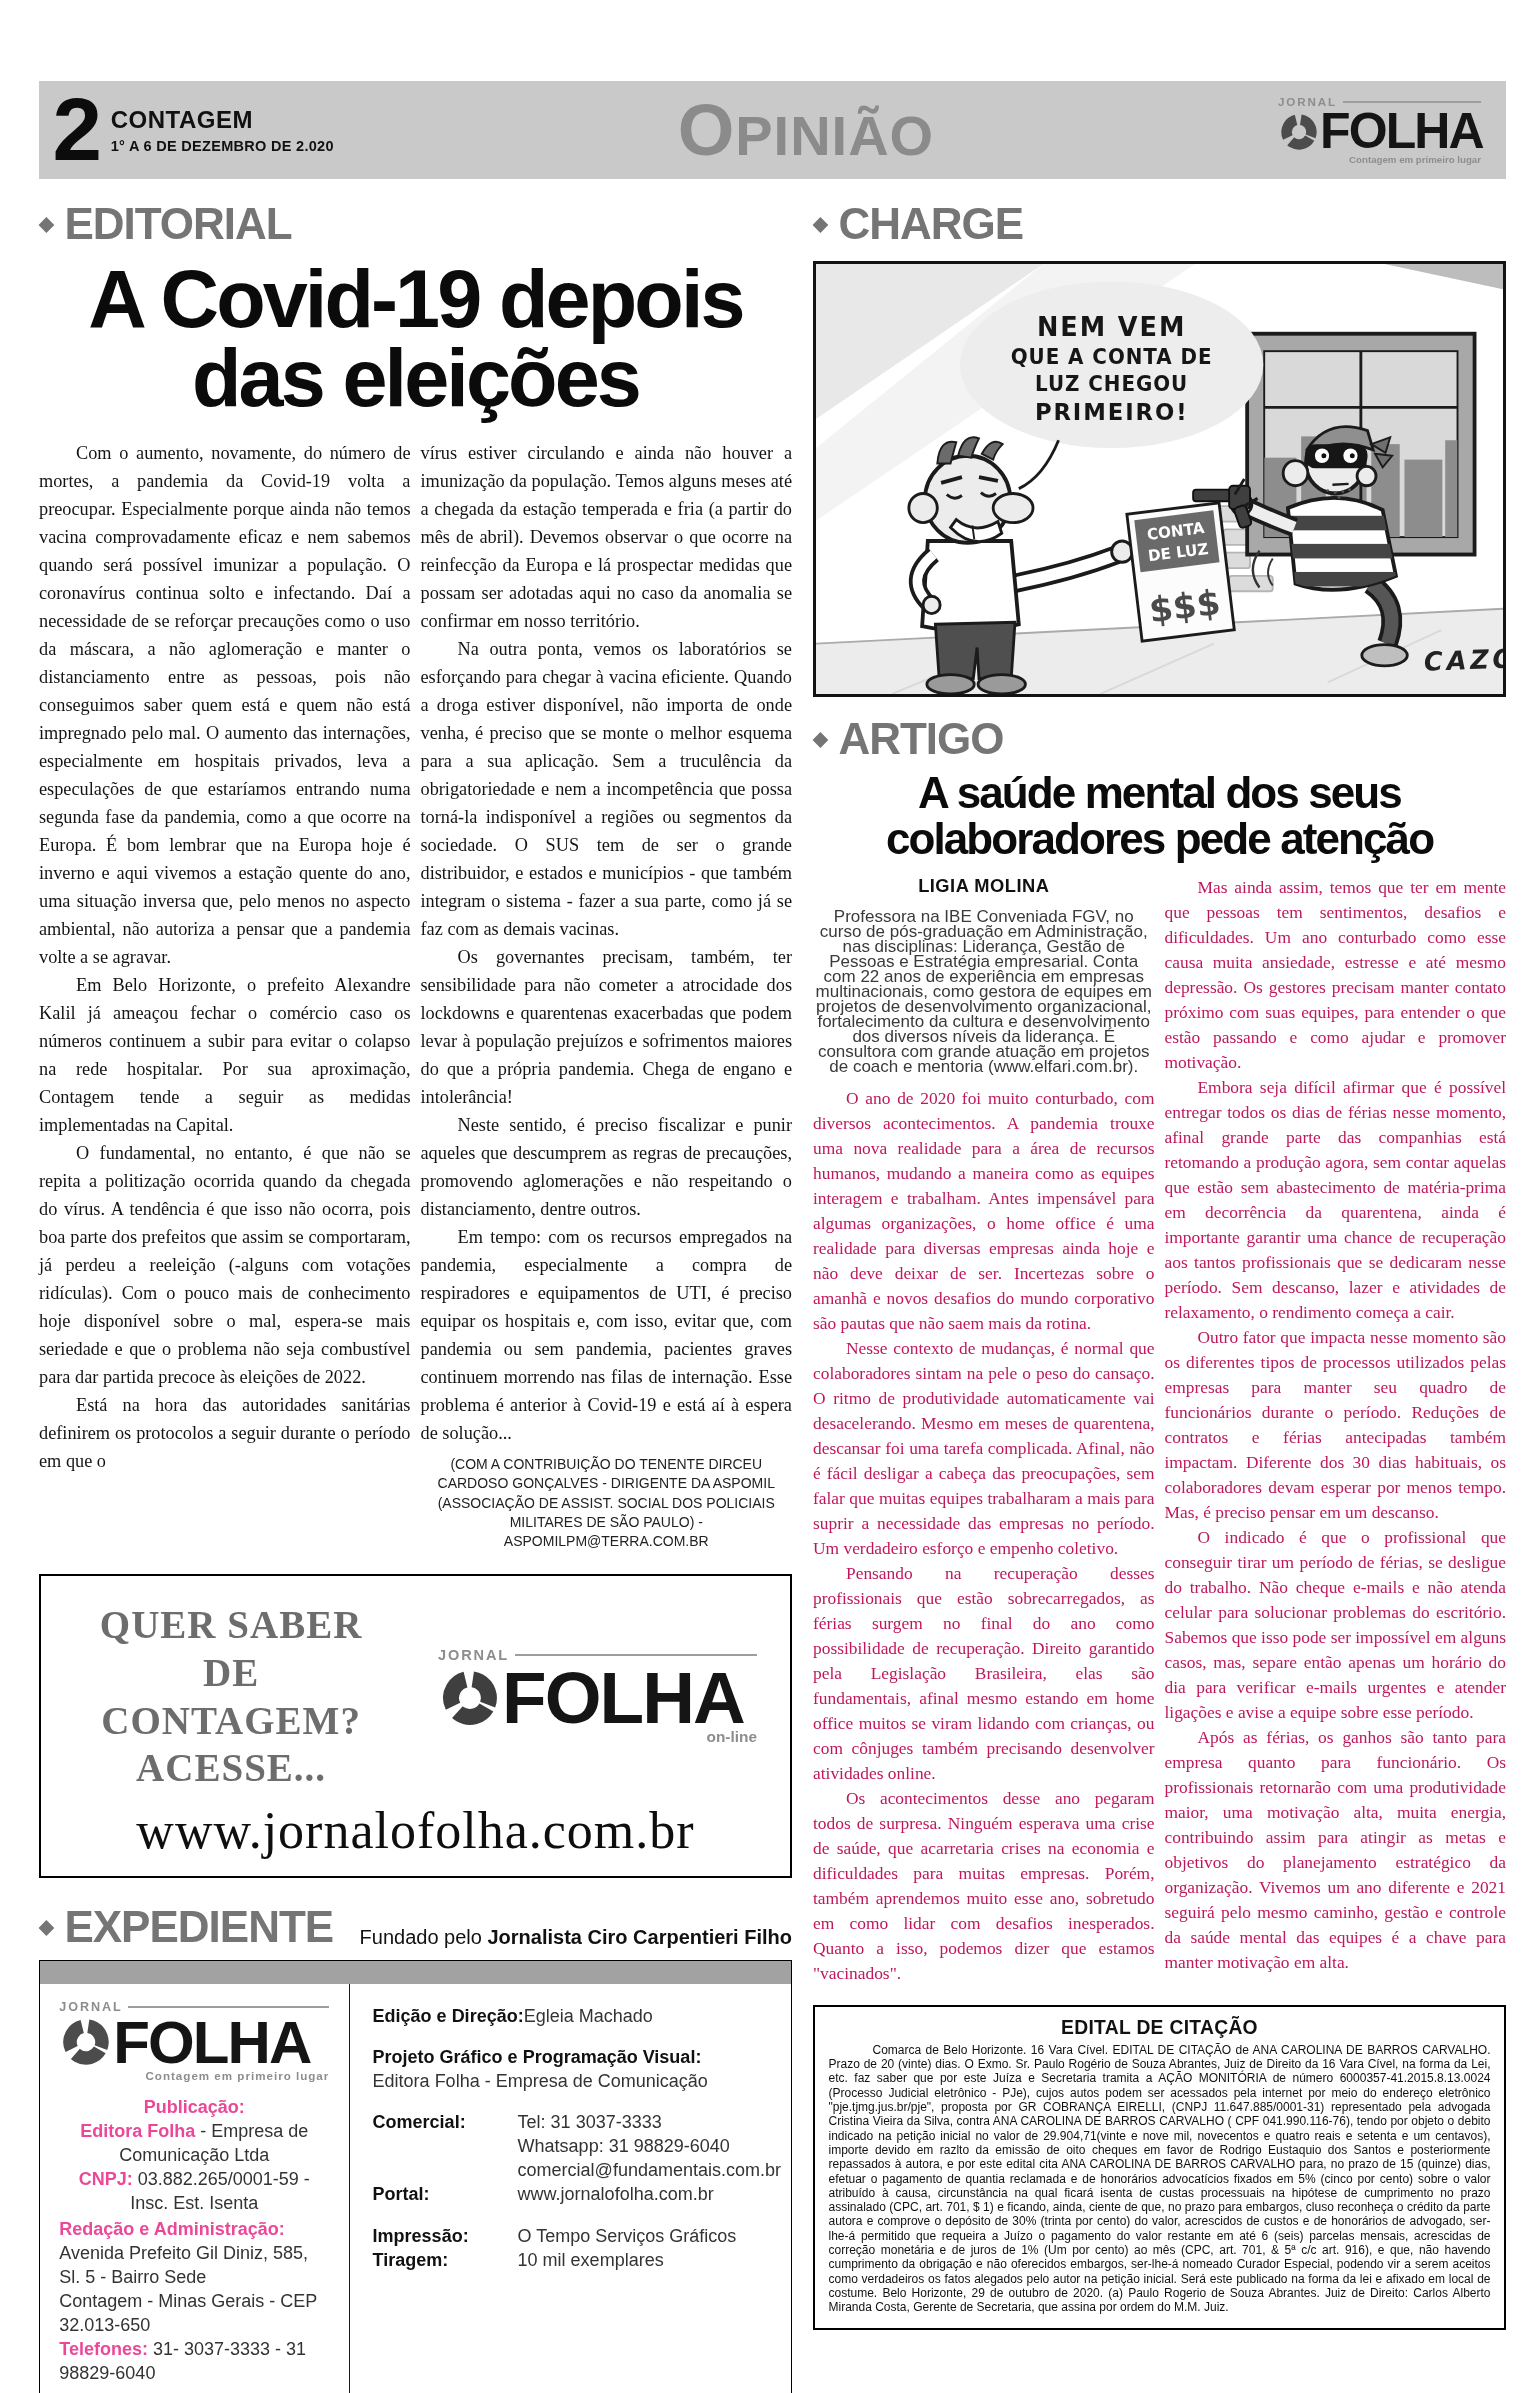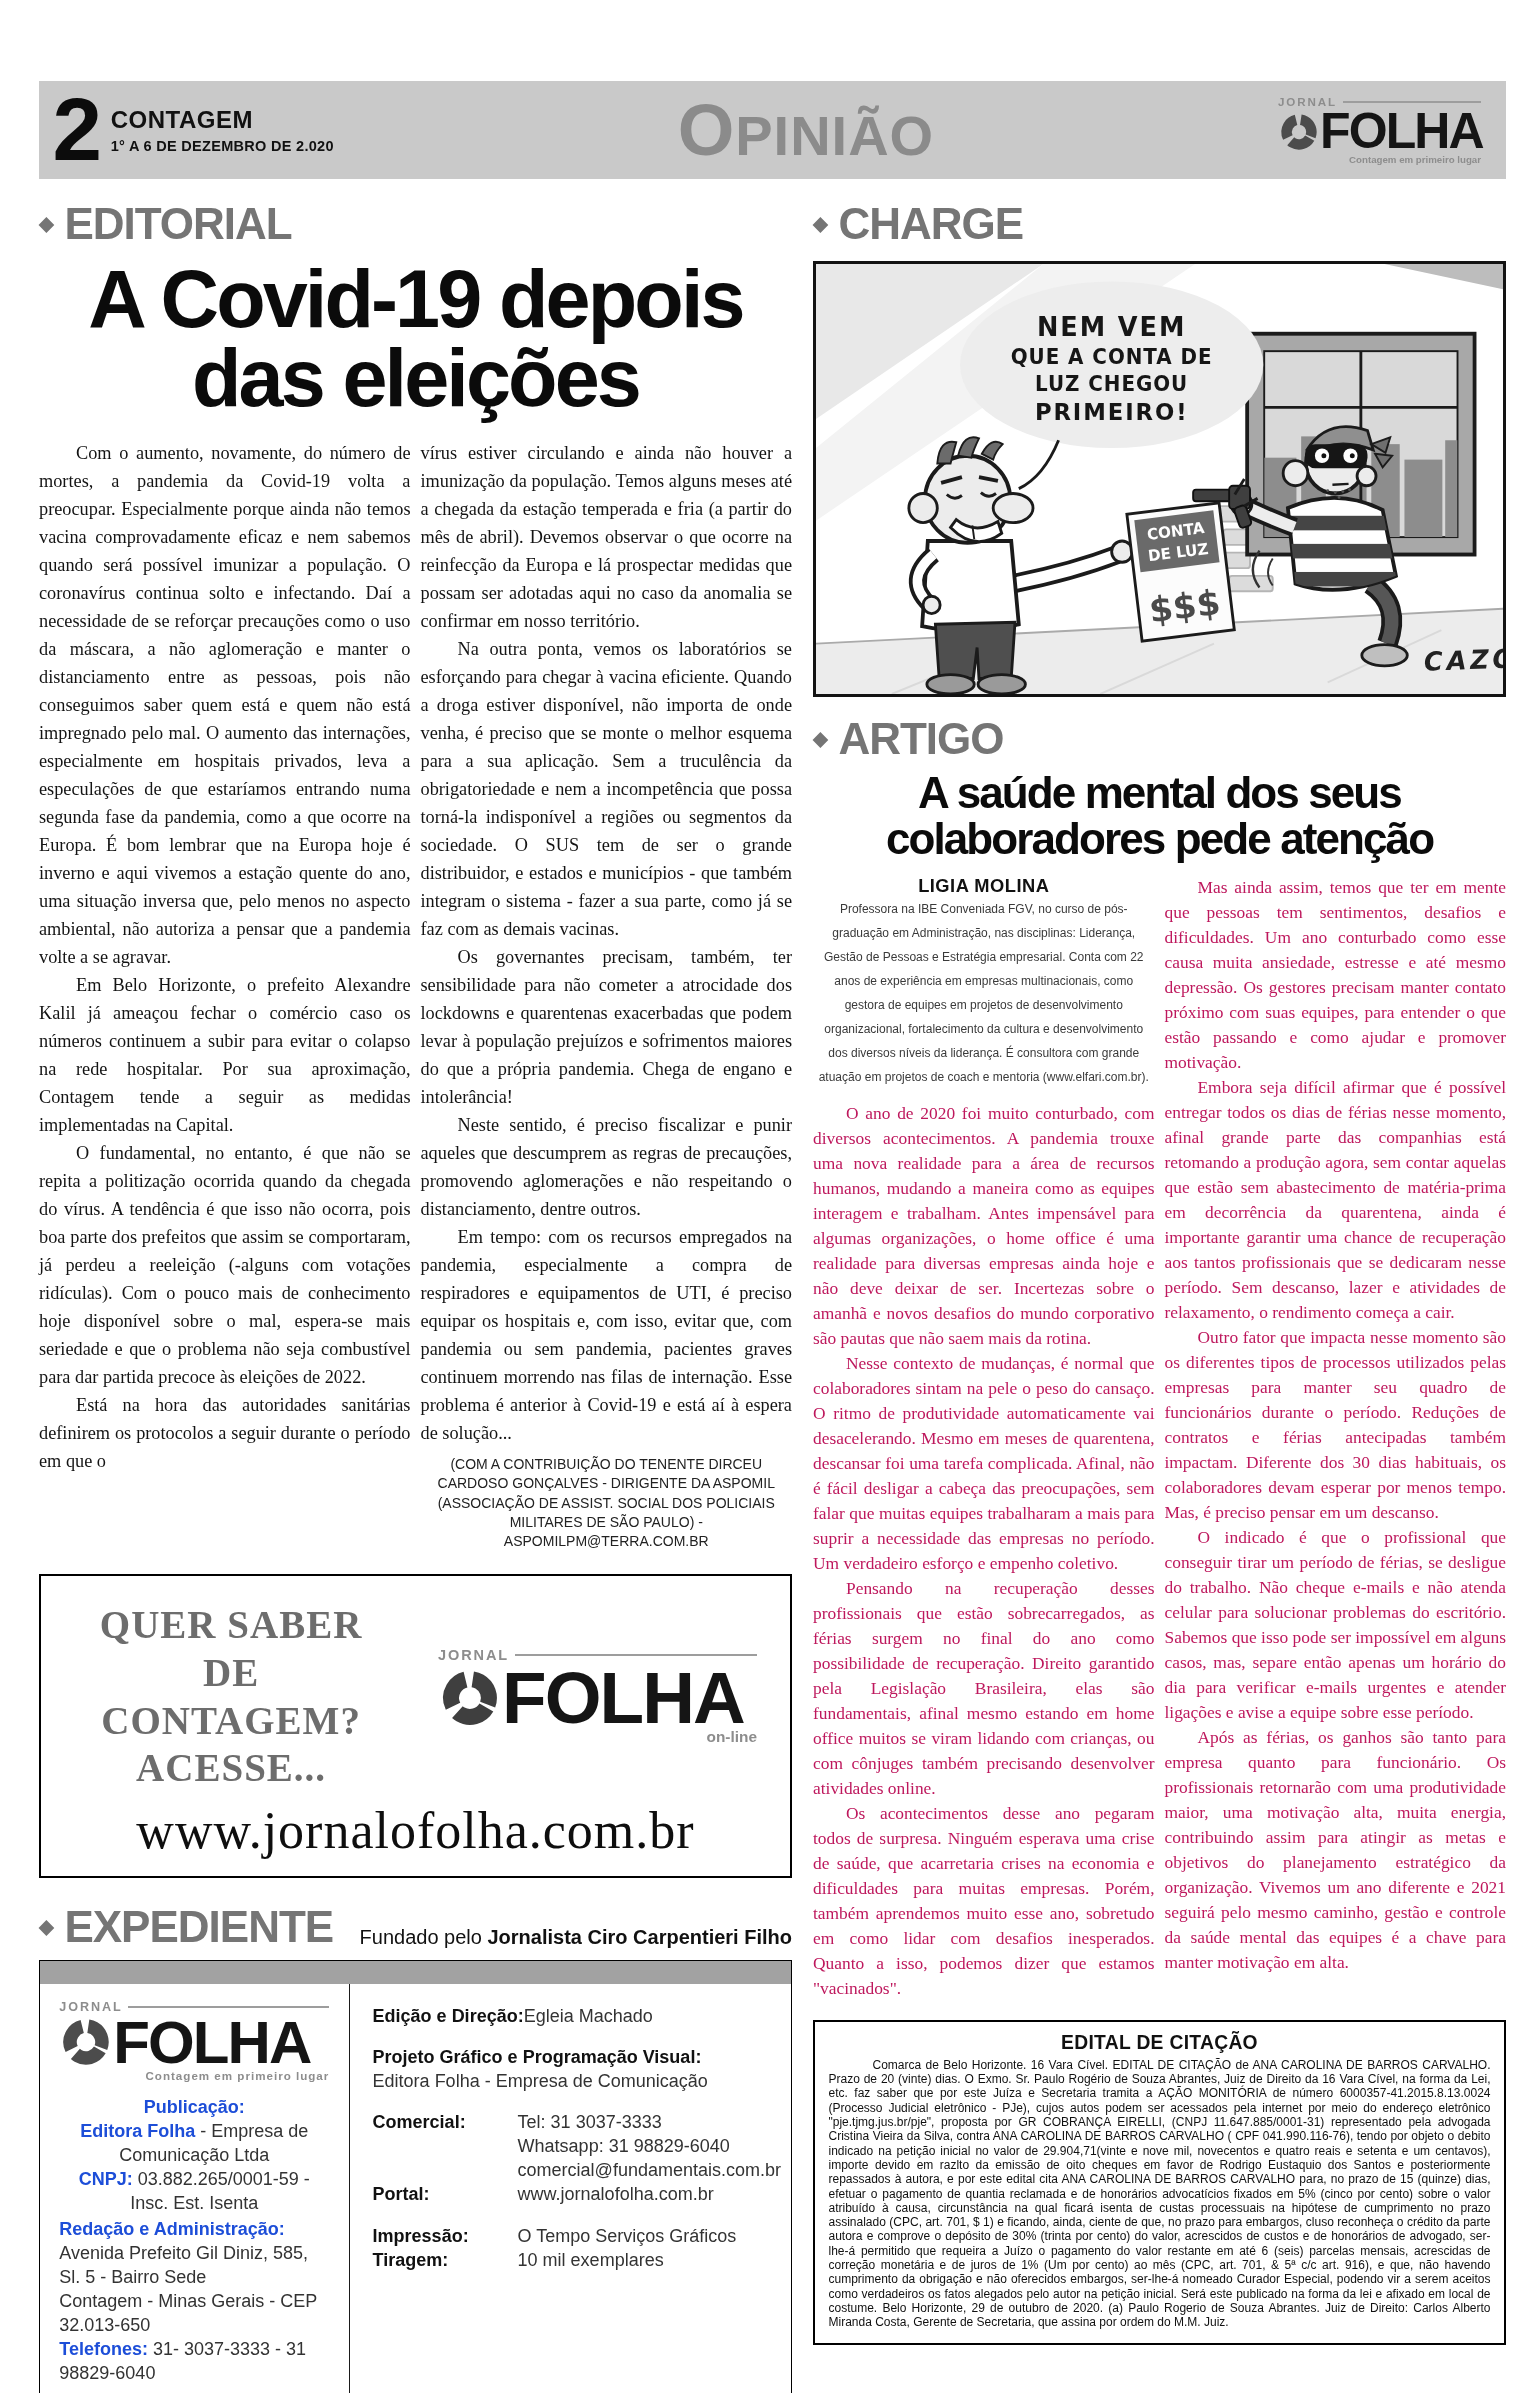--- a/index.html
+++ b/index.html
@@ -65,37 +65,37 @@
   
   .exp-head-row{display:flex;justify-content:space-between;align-items:flex-end;margin:27px 0 11.6px;}
   .founded{font-size:20px;color:#111;}
   .founded .f-name{font-weight:700;}
   .exp-box{border:1.9px solid #000;}
   .exp-topbar{height:23px;background:#a2a2a2;}
   .exp-cols{display:flex;}
   .exp-left{width:47%;border-right:1.9px solid #1a1a1a;padding:15.4px 19.3px 17.4px;box-sizing:border-box;text-align:center;}
   .exp-right{flex:1;padding:19.3px 23px;box-sizing:border-box;}
   .exp-line{font-size:18px;line-height:24px;color:#333;}
-  .exp-line b{color:#1d4ed8;}
+  .exp-line b{color:#ec4899;}
   .exp-left .block2{text-align:left;margin-top:1.9px;}
   .exp-row{display:flex;font-size:18px;line-height:24px;color:#333;}
   .exp-row .lbl{font-weight:700;color:#111;min-width:145px;flex:none;}
   .exp-row.gap{margin-top:17.4px;}
   .exp-logo-wrap{display:flex;justify-content:center;margin-bottom:13.5px;}
 
   
   .cartoon-box{border:3.9px solid #131313;height:436px;margin-top:15.4px;box-sizing:border-box;background:#fff;}
   .cartoon-box svg{display:block;width:100%;height:100%;}
 
   
   .artigo-head{margin-top:19.3px;}
   .artigo-title{font-size:44px;line-height:1.04;font-weight:700;letter-spacing:-1.9px;text-align:center;margin:9.7px 0 13.5px;color:#0b0b0b;}
   .byline{text-align:center;margin-bottom:11.6px;}
   .byline-name{font-weight:700;font-size:18.3px;letter-spacing:0.5px;}
-  .byline-bio{font-size:12px;line-height:24px;color:#3a3a3a;margin-top:0;}
+  .byline-bio{font-size:17px;line-height:15px;color:#3a3a3a;margin-top:12px;}
   .artigo-body p{font-family:"Liberation Serif",serif;font-size:17.4px;line-height:25px;text-align:justify;text-indent:33px;margin:0;color:#be185d;}
 
   
   .edital-box{border:2.9px solid #000;margin-top:19.3px;padding:9.7px 13.5px 13.5px;box-sizing:border-box;}
   .edital-title{text-align:center;font-weight:700;font-size:19.3px;letter-spacing:0.3px;}
   .edital-body{font-size:12px;line-height:14.3px;text-align:justify;text-indent:44px;color:#101010;margin-top:3.9px;}
 </style>
 </head>
 <body>
 

